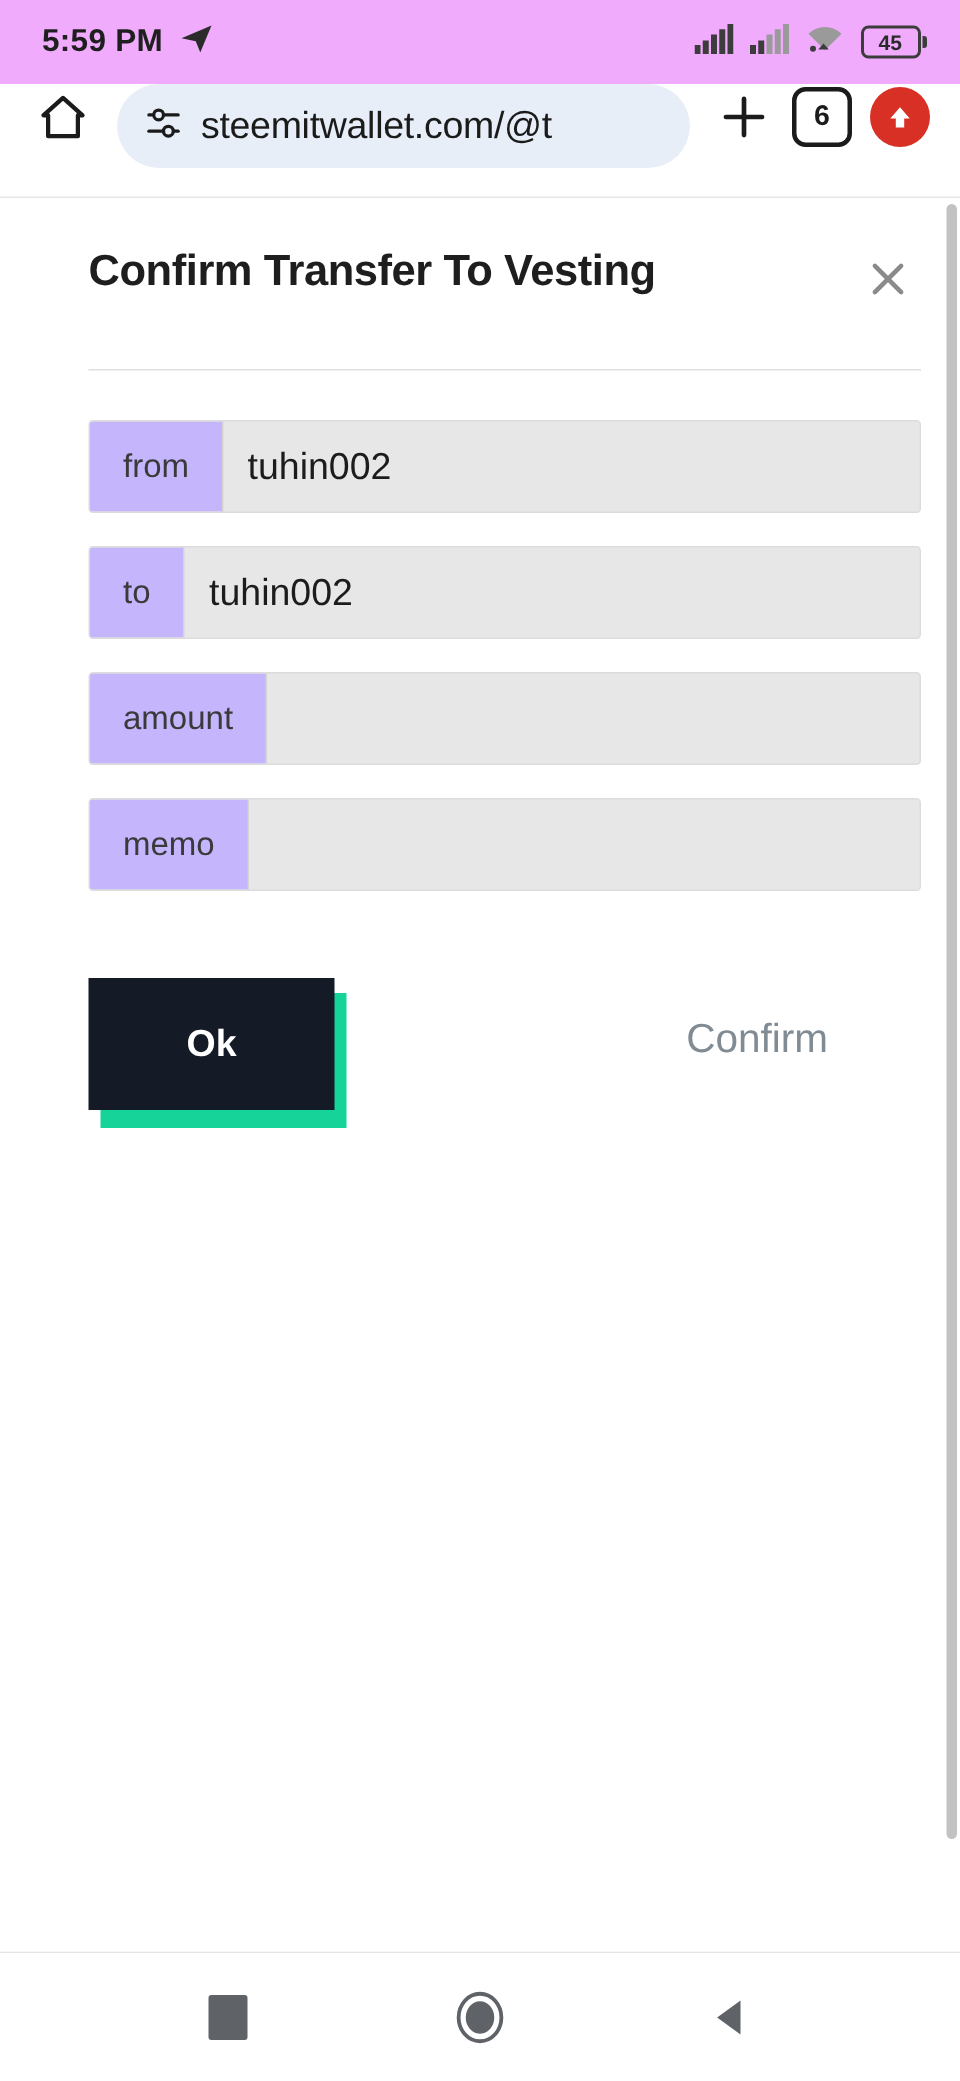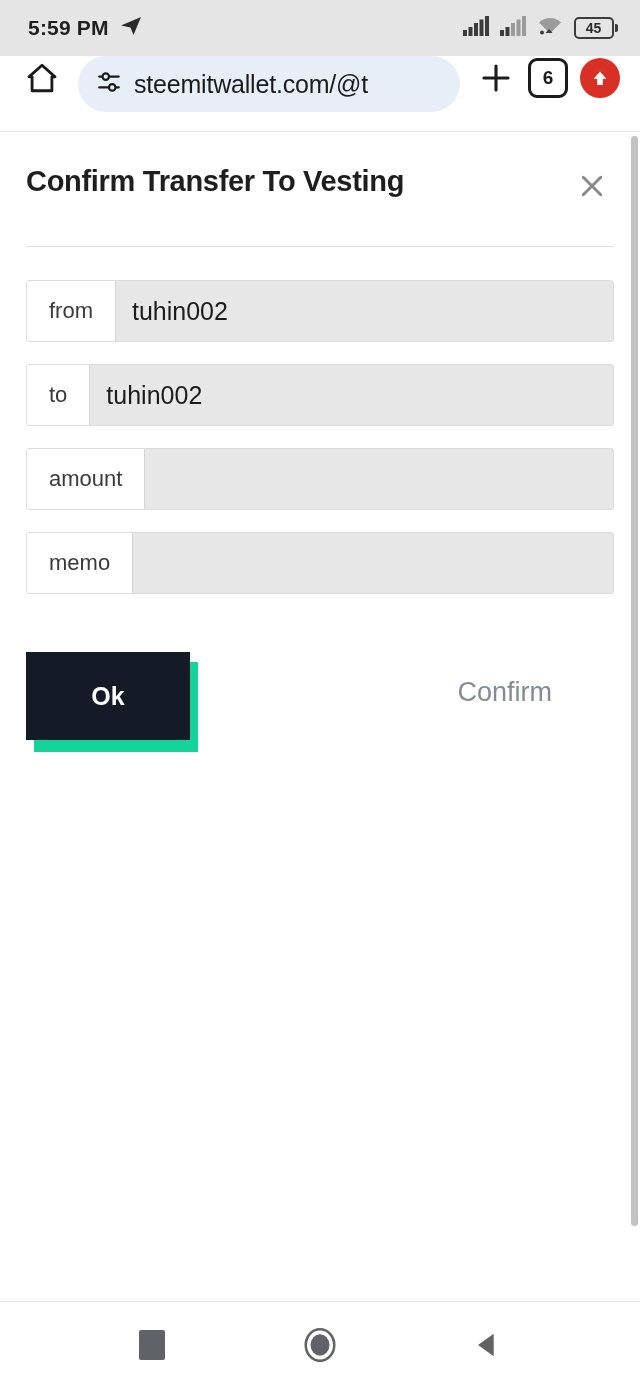--- a/index.html
+++ b/index.html
@@ -20,21 +20,21 @@
   }
 
   
   .statusbar {
     height: 56px;
     flex: 0 0 56px;
     display: flex;
     align-items: center;
     justify-content: space-between;
     padding: 0 22px 0 28px;
-    background: #e5e5e5;
+    background: #f0abfc;
   }
   .status-left { display: flex; align-items: center; gap: 10px; }
   .clock {
     font-size: 21px;
     font-weight: bold;
     color: #1f1f1f;
     letter-spacing: 0.2px;
   }
   .status-right { display: flex; align-items: center; gap: 11px; }
 
@@ -113,20 +113,21 @@
     display: flex; align-items: center; justify-content: center;
     flex: 0 0 auto;
   }
 
   
   .page {
     position: relative;
     flex: 1 1 auto;
     background: #ffffff;
     overflow: hidden;
+    padding-left: 33px;
   }
   .content {
     padding: 0 26px;
   }
   .dialog-head {
     display: flex;
     align-items: flex-start;
     justify-content: space-between;
     padding-top: 32px;
   }
@@ -153,21 +154,21 @@
     display: flex;
     align-items: stretch;
     height: 62px;
     margin-bottom: 22px;
     border: 1px solid #dcdcdc;
     border-radius: 3px;
     overflow: hidden;
     background: #e7e7e7;
   }
   .field-label {
-    background: #ffffff;
+    background: #c4b5fd;
     border-right: 1px solid #d4d4d4;
     display: flex;
     align-items: center;
     justify-content: center;
     padding: 0 22px;
     font-size: 22px;
     color: #3a3a3a;
     white-space: nowrap;
     flex: 0 0 auto;
   }

